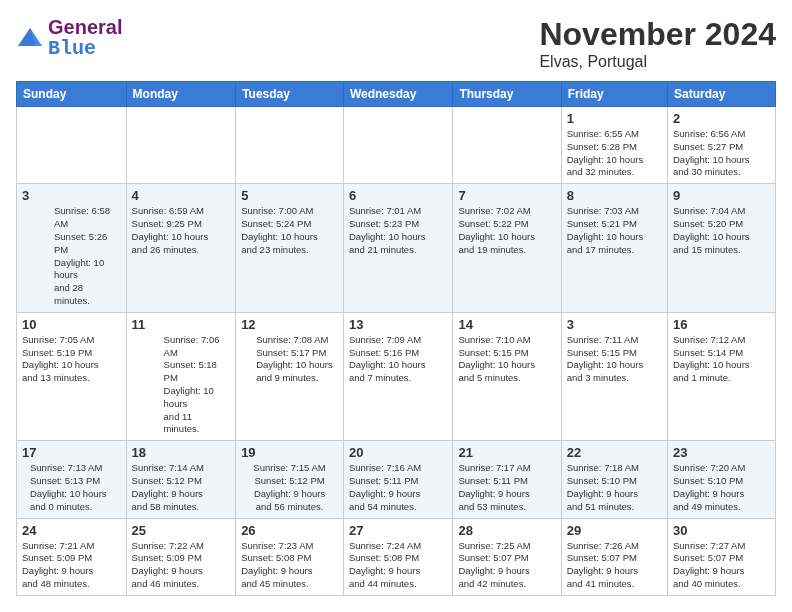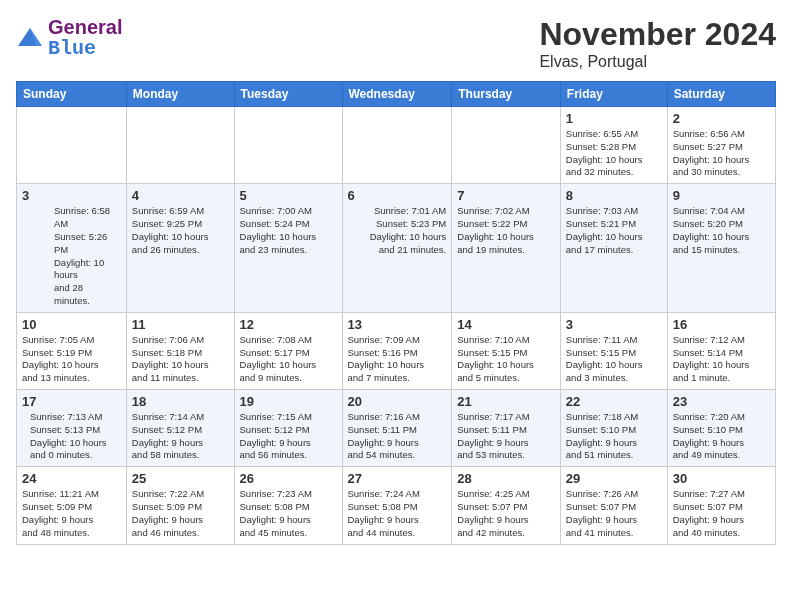--- a/index.html
+++ b/index.html
@@ -168,21 +168,21 @@
         </td>
         <td>
           <span class="day-num">5</span>
           <div class="day-info" style="white-space: pre-line;">Sunrise: 7:00 AM
 Sunset: 5:24 PM
 Daylight: 10 hours
 and 23 minutes.</div>
         </td>
         <td>
           <span class="day-num">6</span>
-          <div class="day-info" style="white-space: pre-line; text-align: right;">Sunrise: 7:01 AM
+          <div class="day-info" style="white-space: pre-line;">Sunrise: 7:01 AM
 Sunset: 5:23 PM
 Daylight: 10 hours
 and 21 minutes.</div>
         </td>
         <td>
           <span class="day-num">7</span>
           <div class="day-info" style="white-space: pre-line;">Sunrise: 7:02 AM
 Sunset: 5:22 PM
 Daylight: 10 hours
 and 19 minutes.</div>
@@ -205,28 +205,28 @@
       <tr>
         <td>
           <span class="day-num">10</span>
           <div class="day-info" style="white-space: pre-line;">Sunrise: 7:05 AM
 Sunset: 5:19 PM
 Daylight: 10 hours
 and 13 minutes.</div>
         </td>
         <td>
           <span class="day-num">11</span>
-          <div class="day-info" style="white-space: pre-line;">Sunrise: 7:06 AM
+          <div class="day-info" style="white-space: pre-line; margin-left: 32px;">Sunrise: 7:06 AM
 Sunset: 5:18 PM
 Daylight: 10 hours
 and 11 minutes.</div>
         </td>
         <td>
           <span class="day-num">12</span>
-          <div class="day-info" style="white-space: pre-line;">Sunrise: 7:08 AM
+          <div class="day-info" style="white-space: pre-line; margin-left: 15px;">Sunrise: 7:08 AM
 Sunset: 5:17 PM
 Daylight: 10 hours
 and 9 minutes.</div>
         </td>
         <td>
           <span class="day-num">13</span>
           <div class="day-info" style="white-space: pre-line;">Sunrise: 7:09 AM
 Sunset: 5:16 PM
 Daylight: 10 hours
 and 7 minutes.</div>
@@ -263,21 +263,21 @@
         </td>
         <td>
           <span class="day-num">18</span>
           <div class="day-info" style="white-space: pre-line;">Sunrise: 7:14 AM
 Sunset: 5:12 PM
 Daylight: 9 hours
 and 58 minutes.</div>
         </td>
         <td>
           <span class="day-num">19</span>
-          <div class="day-info" style="white-space: pre-line;">Sunrise: 7:15 AM
+          <div class="day-info" style="white-space: pre-line; text-align: center;">Sunrise: 7:15 AM
 Sunset: 5:12 PM
 Daylight: 9 hours
 and 56 minutes.</div>
         </td>
         <td>
           <span class="day-num">20</span>
           <div class="day-info" style="white-space: pre-line;">Sunrise: 7:16 AM
 Sunset: 5:11 PM
 Daylight: 9 hours
 and 54 minutes.</div>
@@ -300,21 +300,21 @@
           <span class="day-num">23</span>
           <div class="day-info" style="white-space: pre-line;">Sunrise: 7:20 AM
 Sunset: 5:10 PM
 Daylight: 9 hours
 and 49 minutes.</div>
         </td>
       </tr>
       <tr>
         <td>
           <span class="day-num">24</span>
-          <div class="day-info" style="white-space: pre-line;">Sunrise: 11:21 AM
+          <div class="day-info" style="white-space: pre-line;">Sunrise: 7:21 AM
 Sunset: 5:09 PM
 Daylight: 9 hours
 and 48 minutes.</div>
         </td>
         <td>
           <span class="day-num">25</span>
           <div class="day-info" style="white-space: pre-line;">Sunrise: 7:22 AM
 Sunset: 5:09 PM
 Daylight: 9 hours
 and 46 minutes.</div>
@@ -328,21 +328,21 @@
         </td>
         <td>
           <span class="day-num">27</span>
           <div class="day-info" style="white-space: pre-line;">Sunrise: 7:24 AM
 Sunset: 5:08 PM
 Daylight: 9 hours
 and 44 minutes.</div>
         </td>
         <td>
           <span class="day-num">28</span>
-          <div class="day-info" style="white-space: pre-line;">Sunrise: 4:25 AM
+          <div class="day-info" style="white-space: pre-line;">Sunrise: 7:25 AM
 Sunset: 5:07 PM
 Daylight: 9 hours
 and 42 minutes.</div>
         </td>
         <td>
           <span class="day-num">29</span>
           <div class="day-info" style="white-space: pre-line;">Sunrise: 7:26 AM
 Sunset: 5:07 PM
 Daylight: 9 hours
 and 41 minutes.</div>

